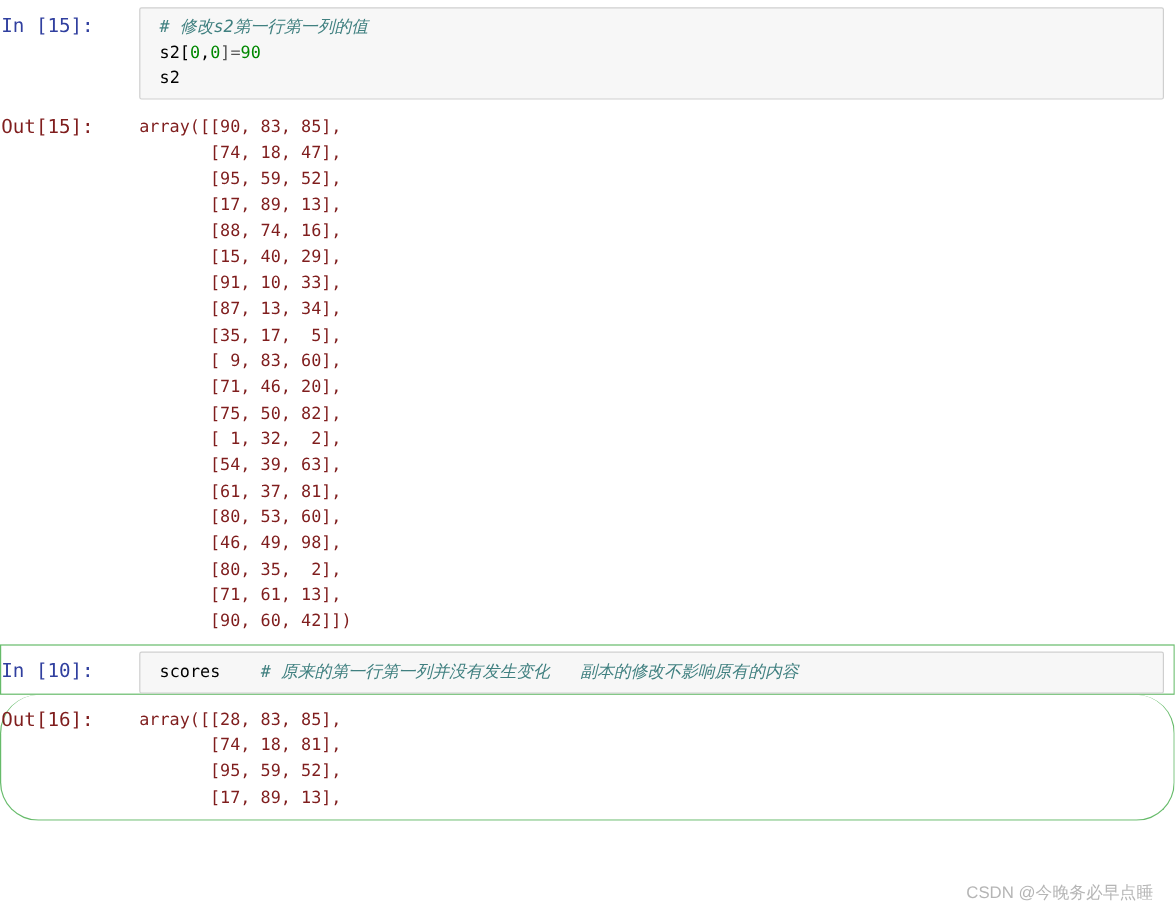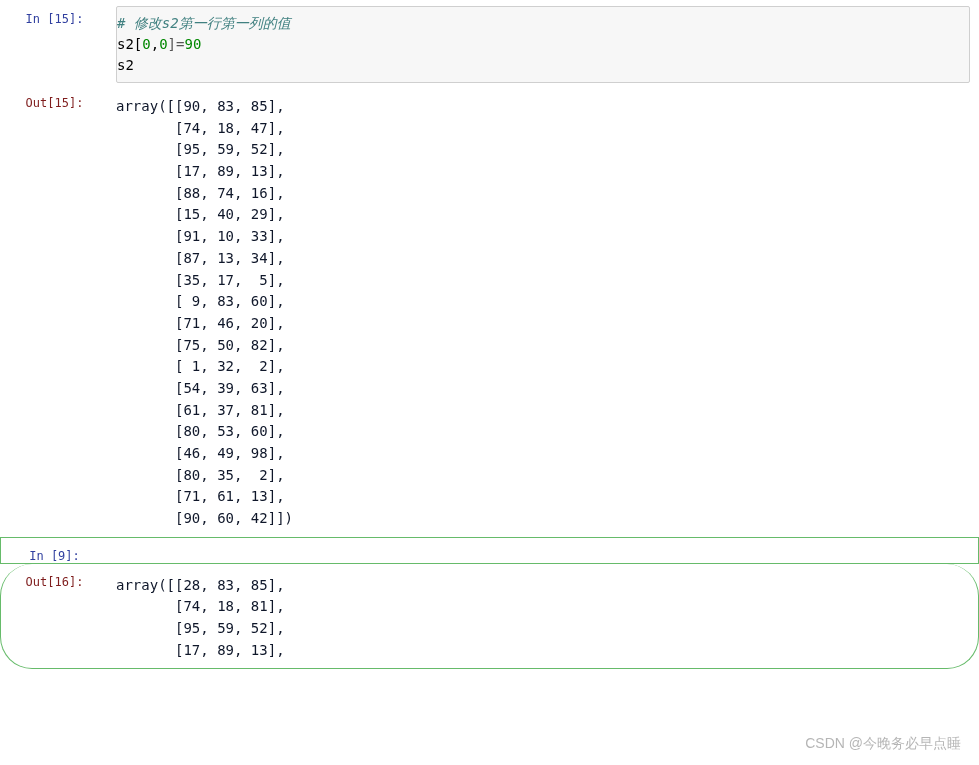--- a/index.html
+++ b/index.html
@@ -17,47 +17,47 @@
     align-items: flex-start;
     padding: 5px 0 0 0;
     border: 1px solid transparent;
   }
   .cell.selected {
     border: 1px solid #66bb6a;
   }
   .prompt {
     width: 115px;
     min-width: 115px;
-    text-align: center;
+    text-align: left;
     padding: 6px 8px 0 0;
     font-family: monospace;
-    font-size: 12px;
+    font-size: 16px;
   }
   .prompt-in { color: #303f9f; }
   .prompt-out { color: #7f1d1d; }
   .input-area {
     flex: 1;
     background: #f7f7f7;
     border: 1px solid #cfcfcf;
     border-radius: 2px;
-    padding: 6px 0;
+    padding: 6px 16px;
     font-family: monospace;
     font-size: 14px;
     line-height: 1.5;
     margin-right: 8px;
     white-space: pre;
   }
   .output-area {
     flex: 1;
     padding: 6px 8px 6px 0;
     font-family: monospace;
     font-size: 14px;
     line-height: 1.55;
     white-space: pre;
-    color: #0f172a;
+    color: #7f1d1d;
   }
   .py-comment { color: #408080; font-style: italic; }
   .py-num { color: #008800; }
   .py-op { color: #555; }
   .watermark {
     position: fixed;
     right: 18px;
     bottom: 12px;
     color: rgba(120,120,120,0.55);
     font-size: 14px;
@@ -92,21 +92,22 @@
        [54, 39, 63],
        [61, 37, 81],
        [80, 53, 60],
        [46, 49, 98],
        [80, 35,  2],
        [71, 61, 13],
        [90, 60, 42]])</div>
 </div>
 
 <div class="cell selected">
-  <div class="prompt prompt-in">In  [9]:</div>
+  <div class="prompt prompt-in">In  [10]:</div>
+  <div class="input-area"><span>scores    </span><span class="py-comment"># 原来的第一行第一列并没有发生变化   副本的修改不影响原有的内容</span></div>
 </div>
 
 <div class="cell selected" style="border-top:none;border-radius:32px;">
   <div class="prompt prompt-out">Out[16]:</div>
   <div class="output-area">array([[28, 83, 85],
        [74, 18, 81],
        [95, 59, 52],
        [17, 89, 13],</div>
 </div>
 

